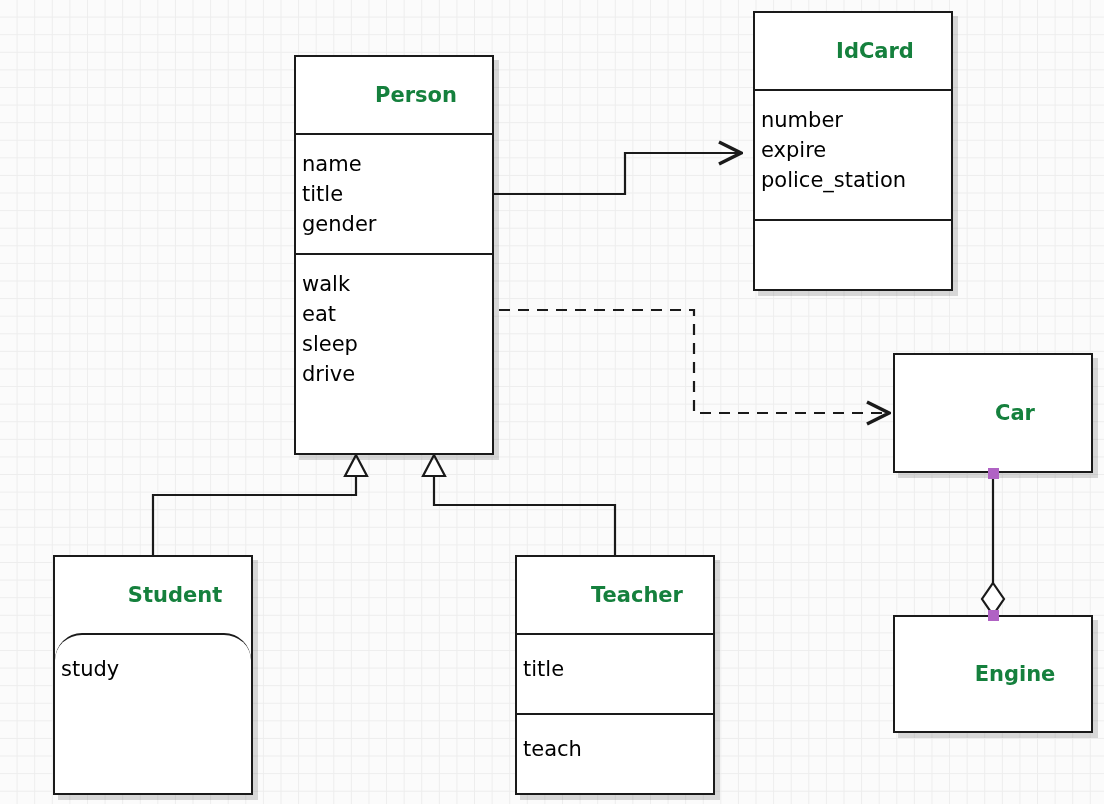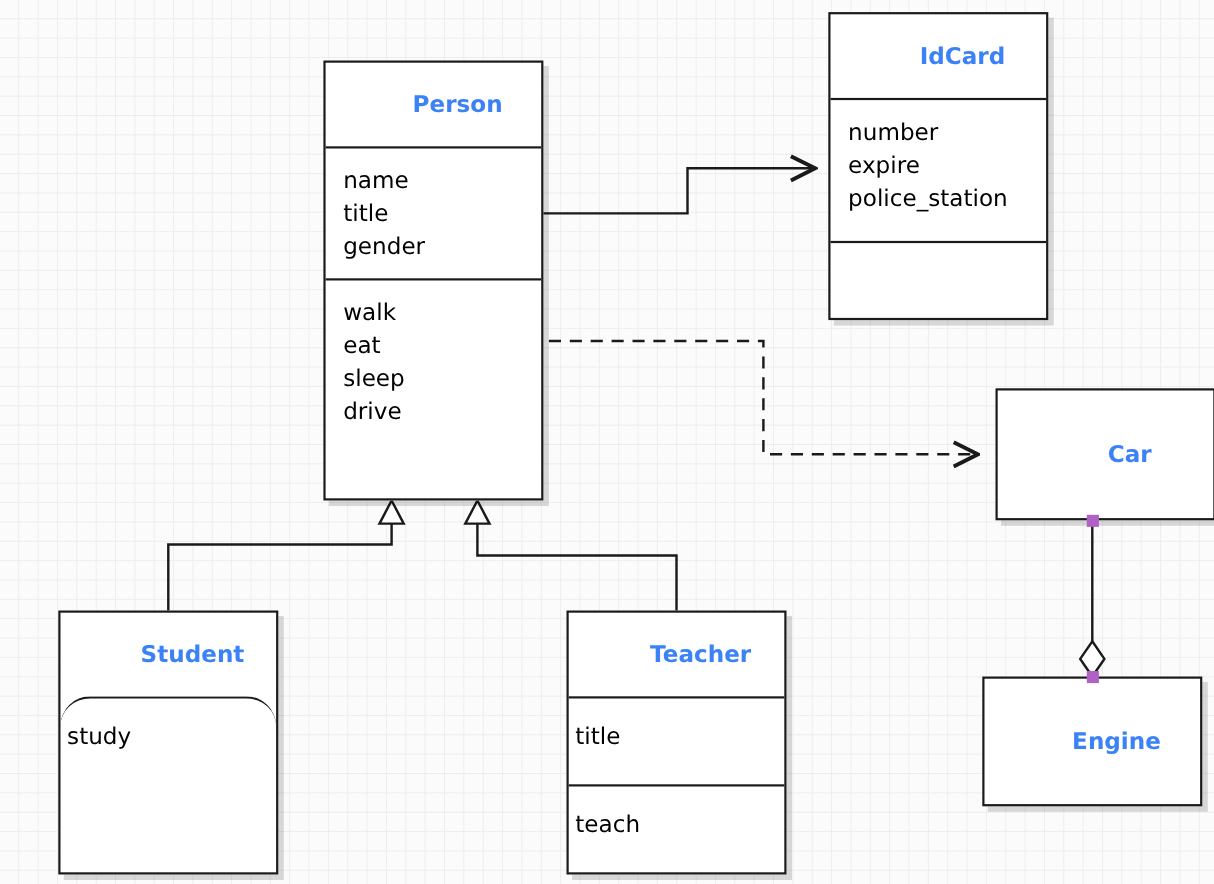--- a/index.html
+++ b/index.html
@@ -44,28 +44,28 @@
     box-sizing: border-box;
     position: relative;
   }
   .compartment + .compartment {
     border-top: 2px solid #1a1a1a;
   }
   .class-title {
     text-align: center;
     font-weight: bold;
     font-size: 21px;
-    color: #3b82f6;
+    color: #15803d;
     display: flex;
     align-items: center;
     justify-content: center;
     padding-left: 44px;
   }
   .member-list {
-    padding: 14px 0 8px 16px;
+    padding: 14px 0 8px 6px;
   }
   .member {
     font-size: 21px;
     line-height: 30px;
     color: #000000;
     white-space: nowrap;
   }
   .member-single {
     font-size: 21px;
     color: #000000;
@@ -148,21 +148,21 @@
     <div class="compartment class-title" style="height:76px;">Student</div>
     <div class="compartment member-single" style="height:80px;border-radius:27px;">study</div>
   </div>
 
   <div class="uml-class" style="left:515px; top:555px; width:200px; height:240px;">
     <div class="compartment class-title" style="height:76px;">Teacher</div>
     <div class="compartment member-single" style="height:80px;">title</div>
     <div class="compartment member-single" style="height:80px;">teach</div>
   </div>
 
-  <div class="uml-class" style="left:893px; top:353px; width:200px; height:120px;margin-left:12px;">
+  <div class="uml-class" style="left:893px; top:353px; width:200px; height:120px;">
     <div class="compartment class-title" style="height:116px;">Car</div>
   </div>
 
   <div class="uml-class" style="left:893px; top:615px; width:200px; height:118px;">
     <div class="compartment class-title" style="height:114px;border-radius:19px;">Engine</div>
   </div>
 
   <div class="handle" style="left:988px; top:468px;"></div>
   <div class="handle" style="left:988px; top:610px;"></div>
 

